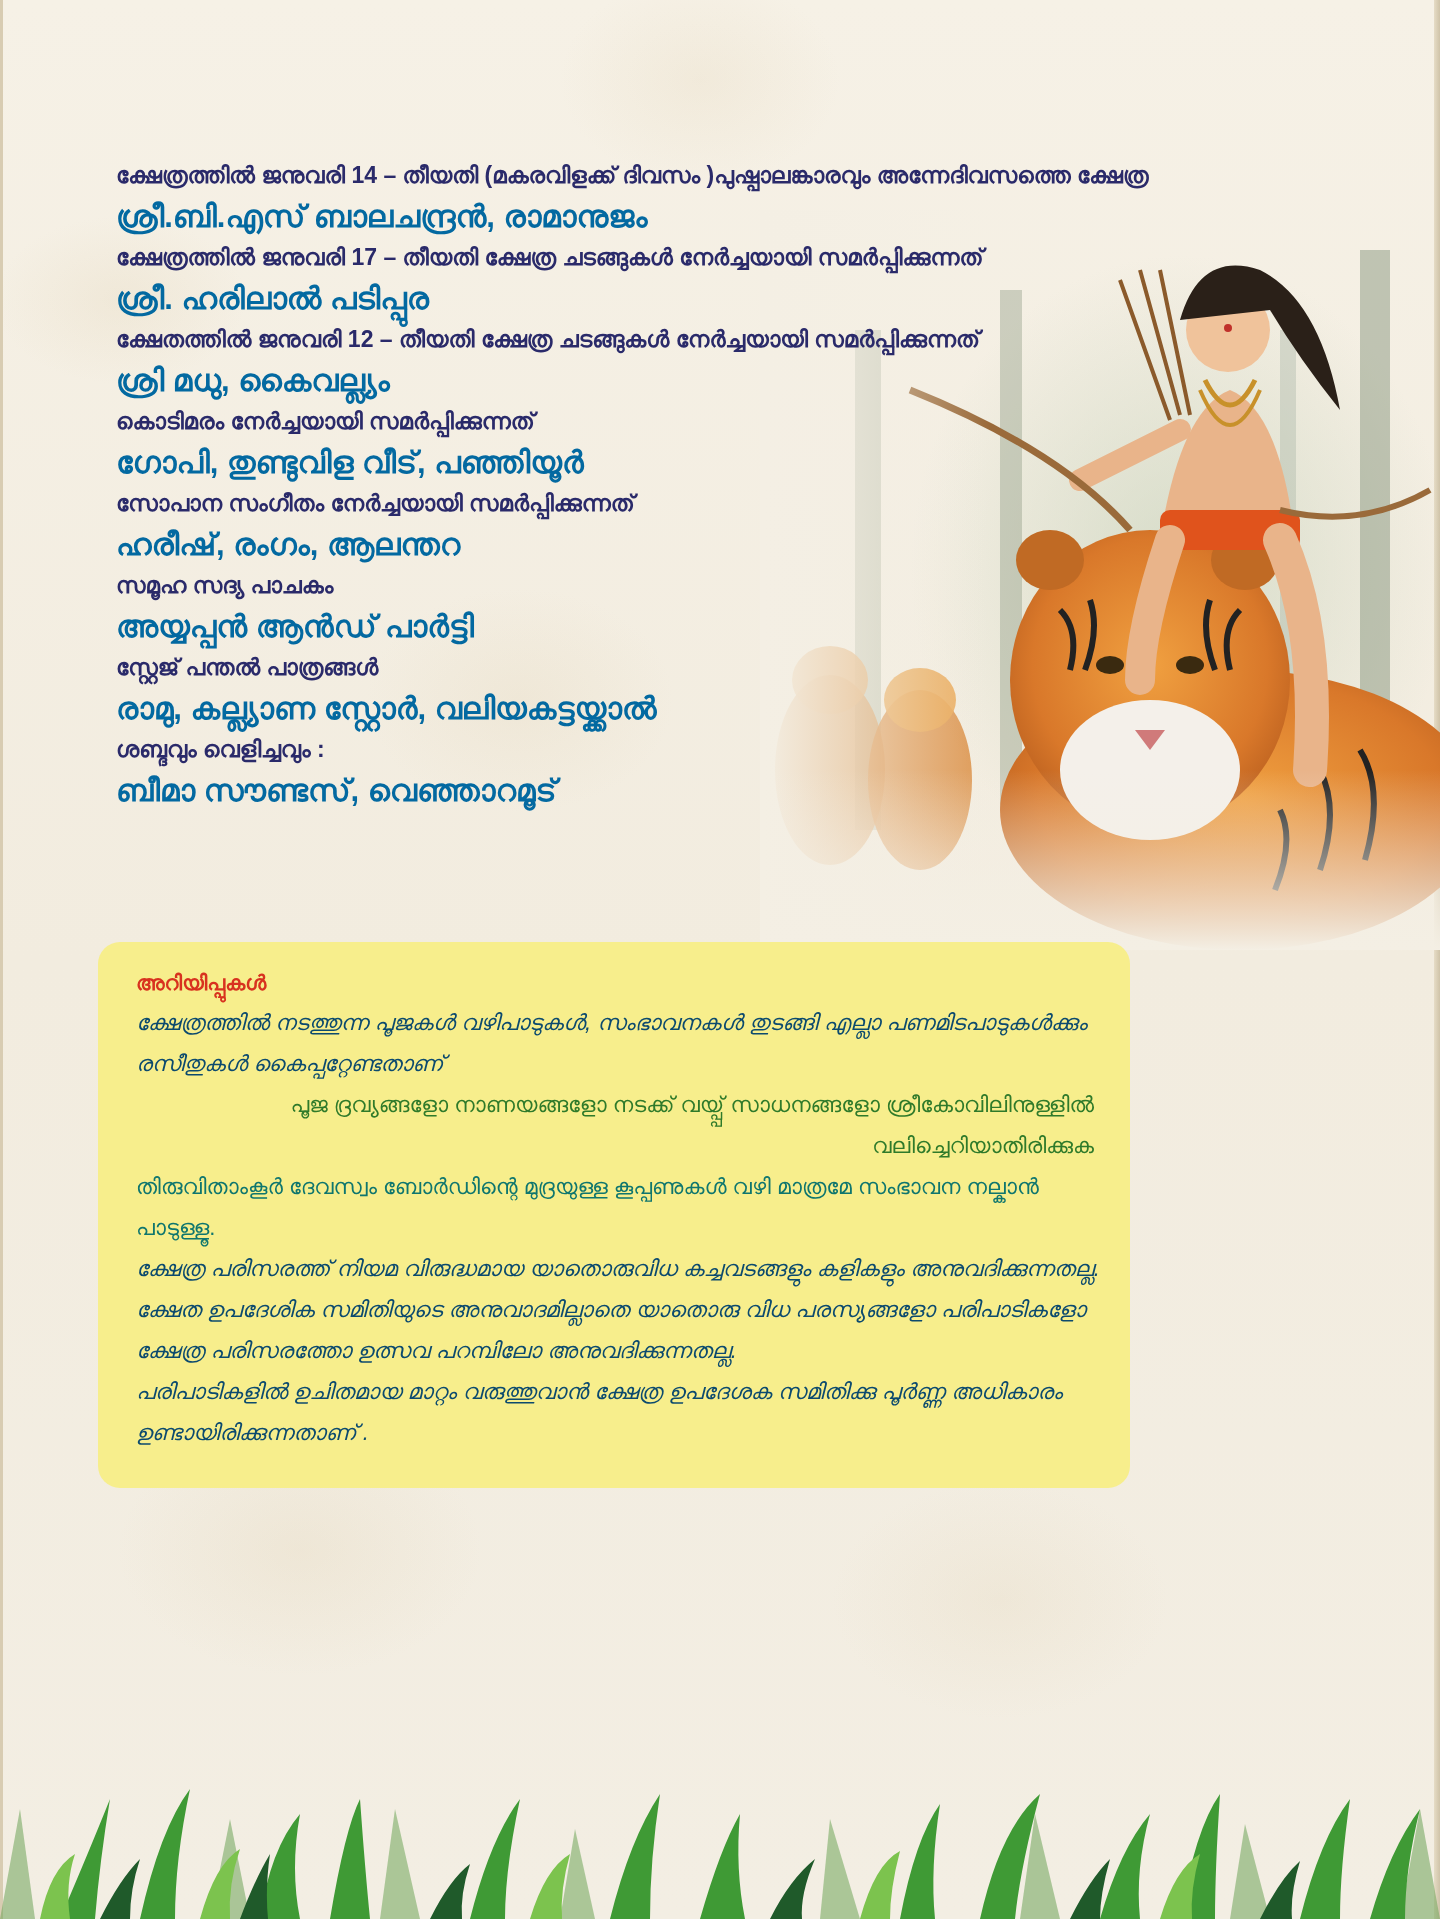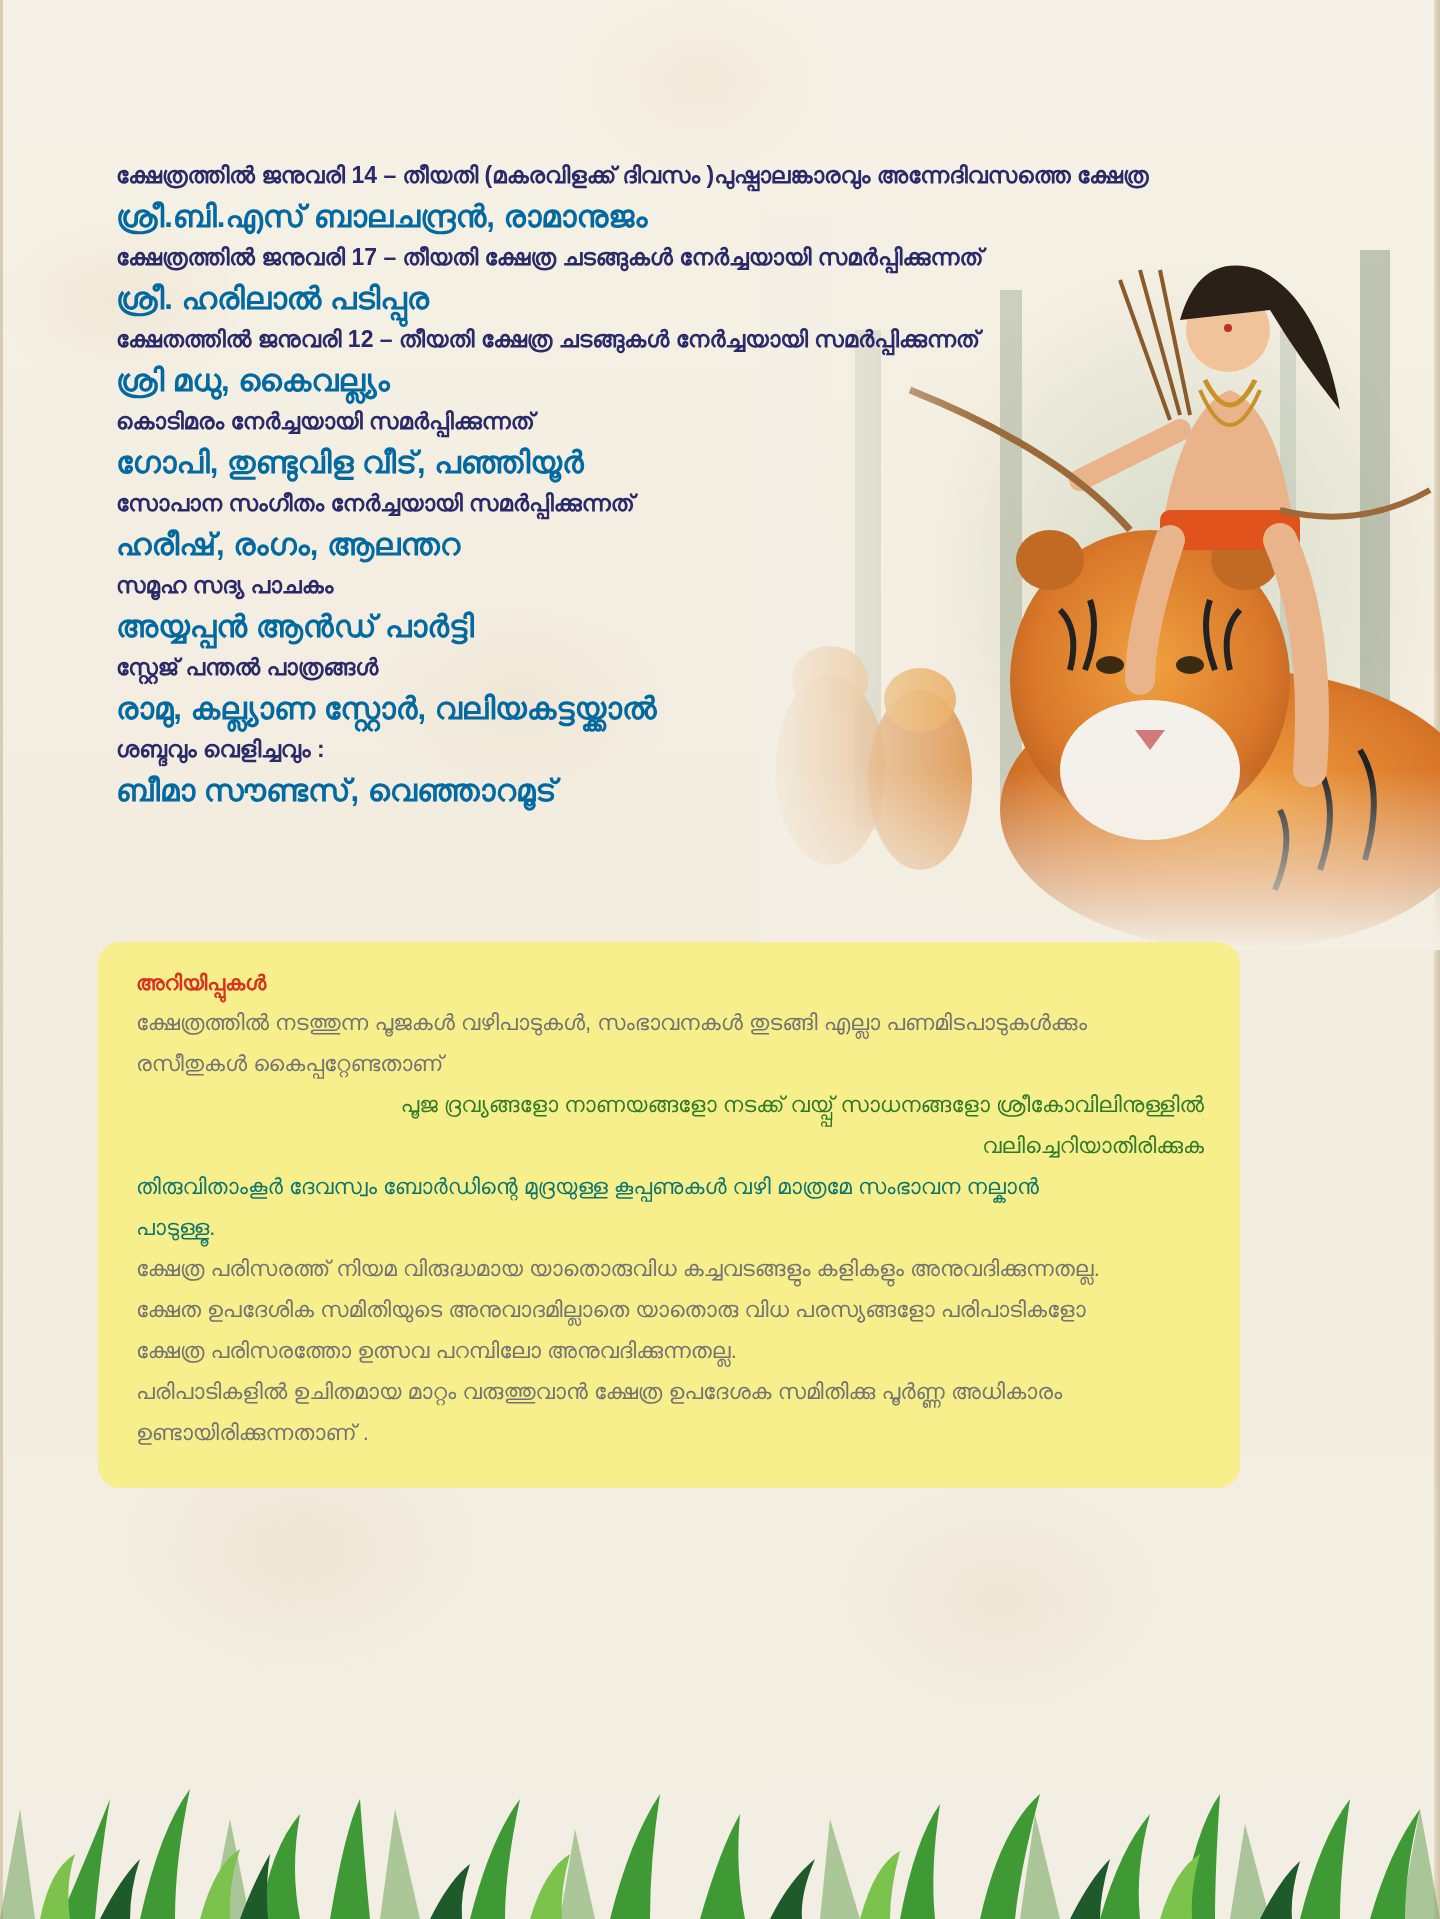--- a/index.html
+++ b/index.html
@@ -51,41 +51,41 @@
     font-size: 23px;
     line-height: 41px;
     height: 41px;
     white-space: nowrap;
   }
   .credit-line.desc { color: #2a2a6a; }
   .credit-line.name { color: #0369a1; font-size: 31px; }
 
   
   .notice {
-    position: absolute; left: 98px; top: 942px; width: 1142px; height: 546px;
+    position: absolute; left: 98px; top: 942px; width: 1032px; height: 546px;
     background: #f7ee8c;
     border-radius: 22px;
     padding: 22px 36px 0 38px;
   }
   .notice-title {
     font-family: "Liberation Sans", sans-serif;
     font-weight: bold;
     font-size: 21px;
     color: #d8321f;
     line-height: 38px;
     height: 38px;
   }
   .notice-line {
     font-family: "Liberation Sans", sans-serif;
     font-size: 22px;
     line-height: 41px;
     height: 41px;
     white-space: nowrap;
   }
-  .c-dark { color: #737373; }
+  .c-dark { color: #0c4a6e; font-style: italic; }
   .c-green { color: #2f7a2a; text-align: right; }
   .c-magenta { color: #0f766e; }
 
   
   .grass {
     position: absolute; left: 0; bottom: 0; width: 1440px; height: 150px;
   }
 </style>
 </head>
 <body>

